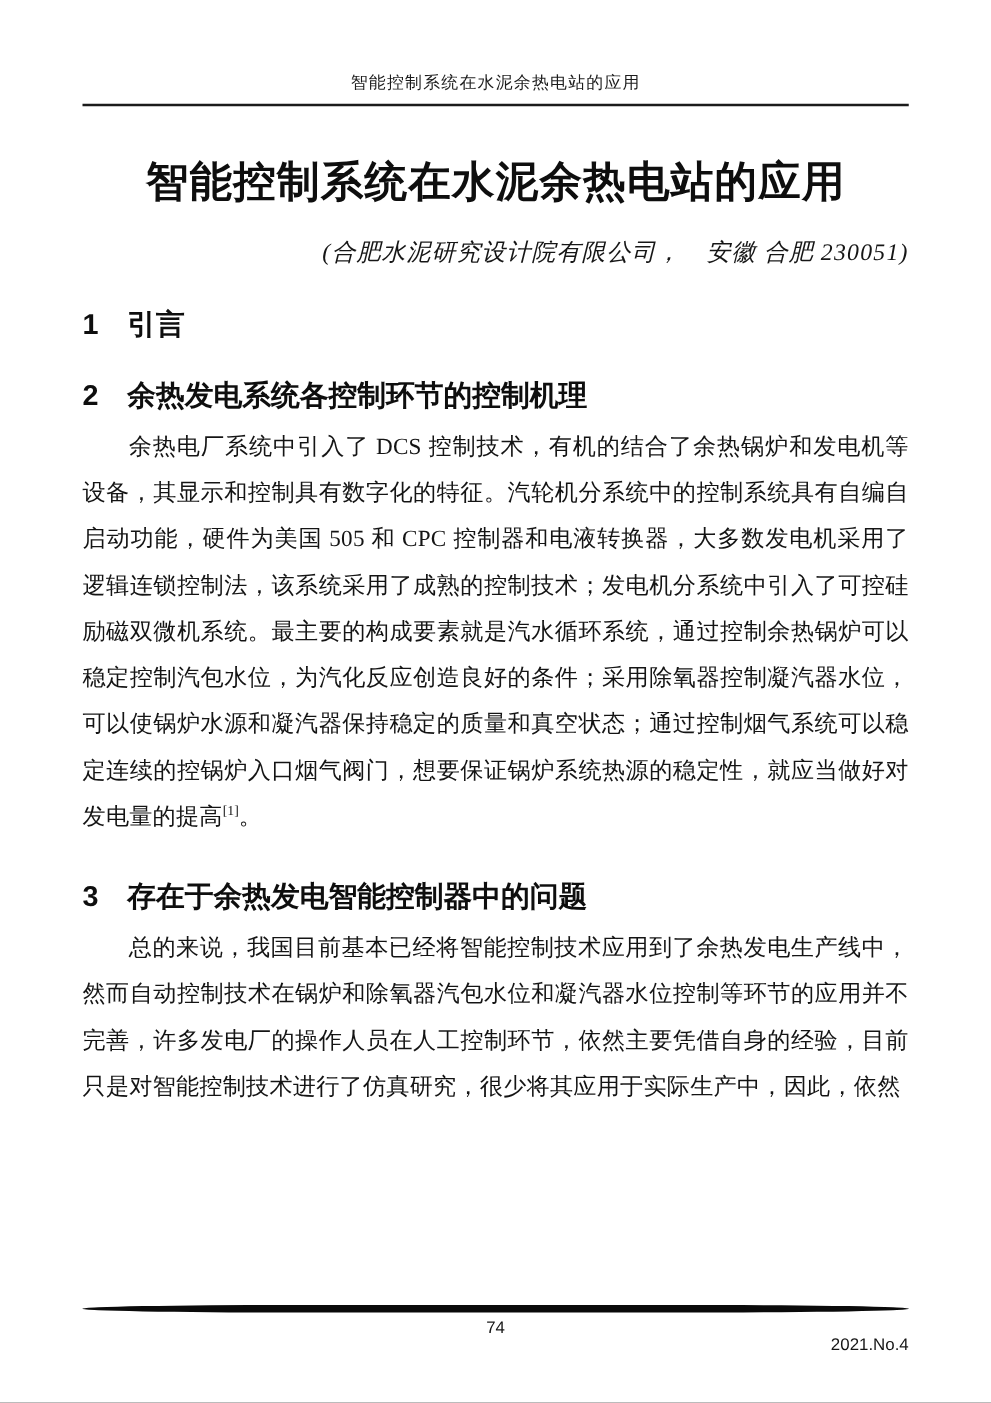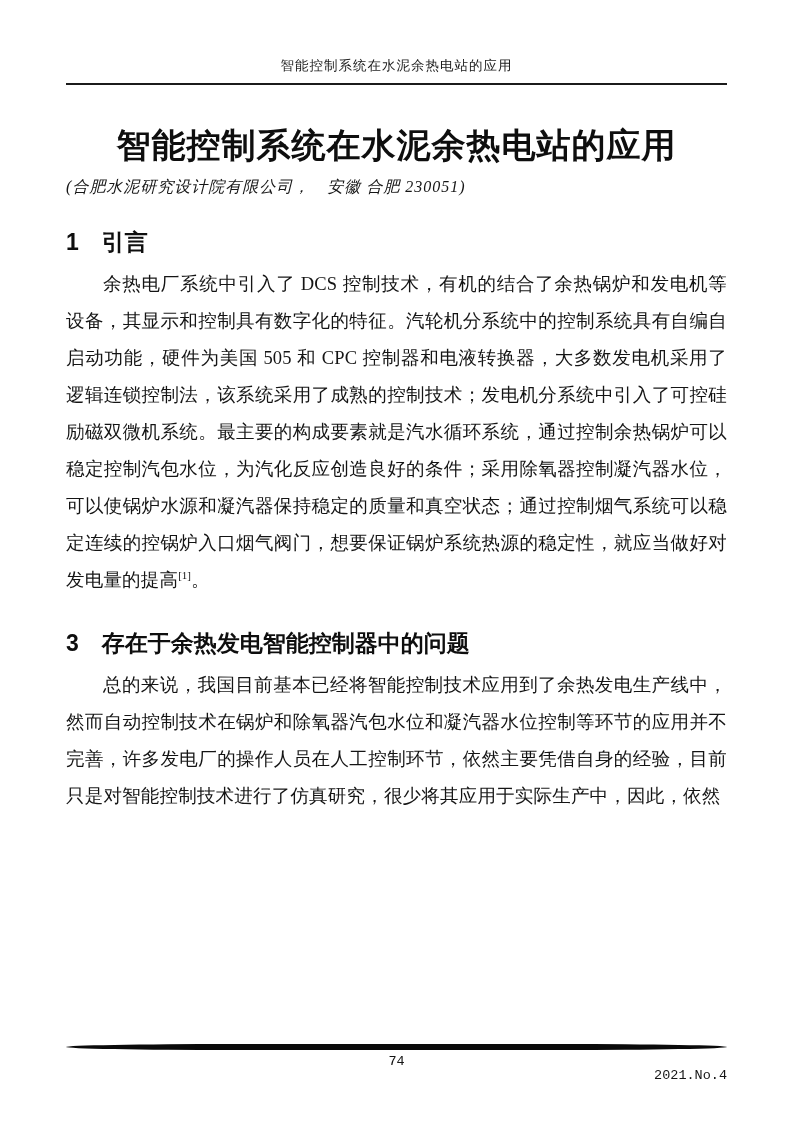--- a/index.html
+++ b/index.html
@@ -38,23 +38,23 @@
   }
   .author-name {
     margin-top: 16px;
     text-align: center;
     font-size: 17px;
     font-style: italic;
     letter-spacing: 4px;
     color: #161616;
   }
   .affiliation {
-    margin-top: 8px;
-    text-align: left;
-    font-size: 16px;
+    margin-top: 20px;
+    text-align: right;
+    font-size: 19px;
     font-style: italic;
     letter-spacing: 1px;
     color: #161616;
   }
   .section-heading {
     margin-top: 31px;
     margin-bottom: 11px;
     font-family: "Liberation Sans", "DejaVu Sans", sans-serif;
     font-weight: bold;
     font-size: 23px;
@@ -85,21 +85,21 @@
   .footer-rule {
     width: 100%;
     height: 6px;
     background: #0a0a0a;
     border-radius: 50% / 100%;
   }
   .footer-row {
     position: relative;
     margin-top: 4px;
     height: 20px;
-    font-family: Liberation Mono, monospace;
+    font-family: Liberation Sans, sans-serif;
     font-size: 13.5px;
     color: #151515;
   }
   .page-number {
     position: absolute;
     left: 0; right: 0;
     text-align: center;
   }
   .issue-number {
     position: absolute;
@@ -118,20 +118,23 @@
 
   <h1 class="paper-title">智能控制系统在水泥余热电站的应用</h1>
 
 
   <div class="affiliation">(合肥水泥研究设计院有限公司，　安徽 合肥 230051)</div>
 
   <h2 class="section-heading">
     <span class="sec-num">1</span><span>引言</span>
   </h2>
 
+  <h2 class="section-heading">
+    <span class="sec-num">2</span><span>余热发电系统各控制环节的控制机理</span>
+  </h2>
   <p class="body-para"><span>余热电厂系统中引入了 DCS 控制技术，有机的结合了余热锅炉和发电机等设备，其显示和控制具有数字化的特征。汽轮机分系统中的控制系统具有自编自启动功能，硬件为美国 505 和 CPC 控制器和电液转换器，大多数发电机采用了逻辑连锁控制法，该系统采用了成熟的控制技术；发电机分系统中引入了可控硅励磁双微机系统。最主要的构成要素就是汽水循环系统，通过控制余热锅炉可以稳定控制汽包水位，为汽化反应创造良好的条件；采用除氧器控制凝汽器水位，可以使锅炉水源和凝汽器保持稳定的质量和真空状态；通过控制烟气系统可以稳定连续的控锅炉入口烟气阀门，想要保证锅炉系统热源的稳定性，就应当做好对发电量的提高</span><sup>[1]</sup><span>。</span></p>
 
   <h2 class="section-heading">
     <span class="sec-num">3</span><span>存在于余热发电智能控制器中的问题</span>
   </h2>
   <p class="body-para"><span>总的来说，我国目前基本已经将智能控制技术应用到了余热发电生产线中，然而自动控制技术在锅炉和除氧器汽包水位和凝汽器水位控制等环节的应用并不完善，许多发电厂的操作人员在人工控制环节，依然主要凭借自身的经验，目前只是对智能控制技术进行了仿真研究，很少将其应用于实际生产中，因此，依然</span></p>
 
   <div class="footer">
     <div class="footer-rule"></div>
     <div class="footer-row">

